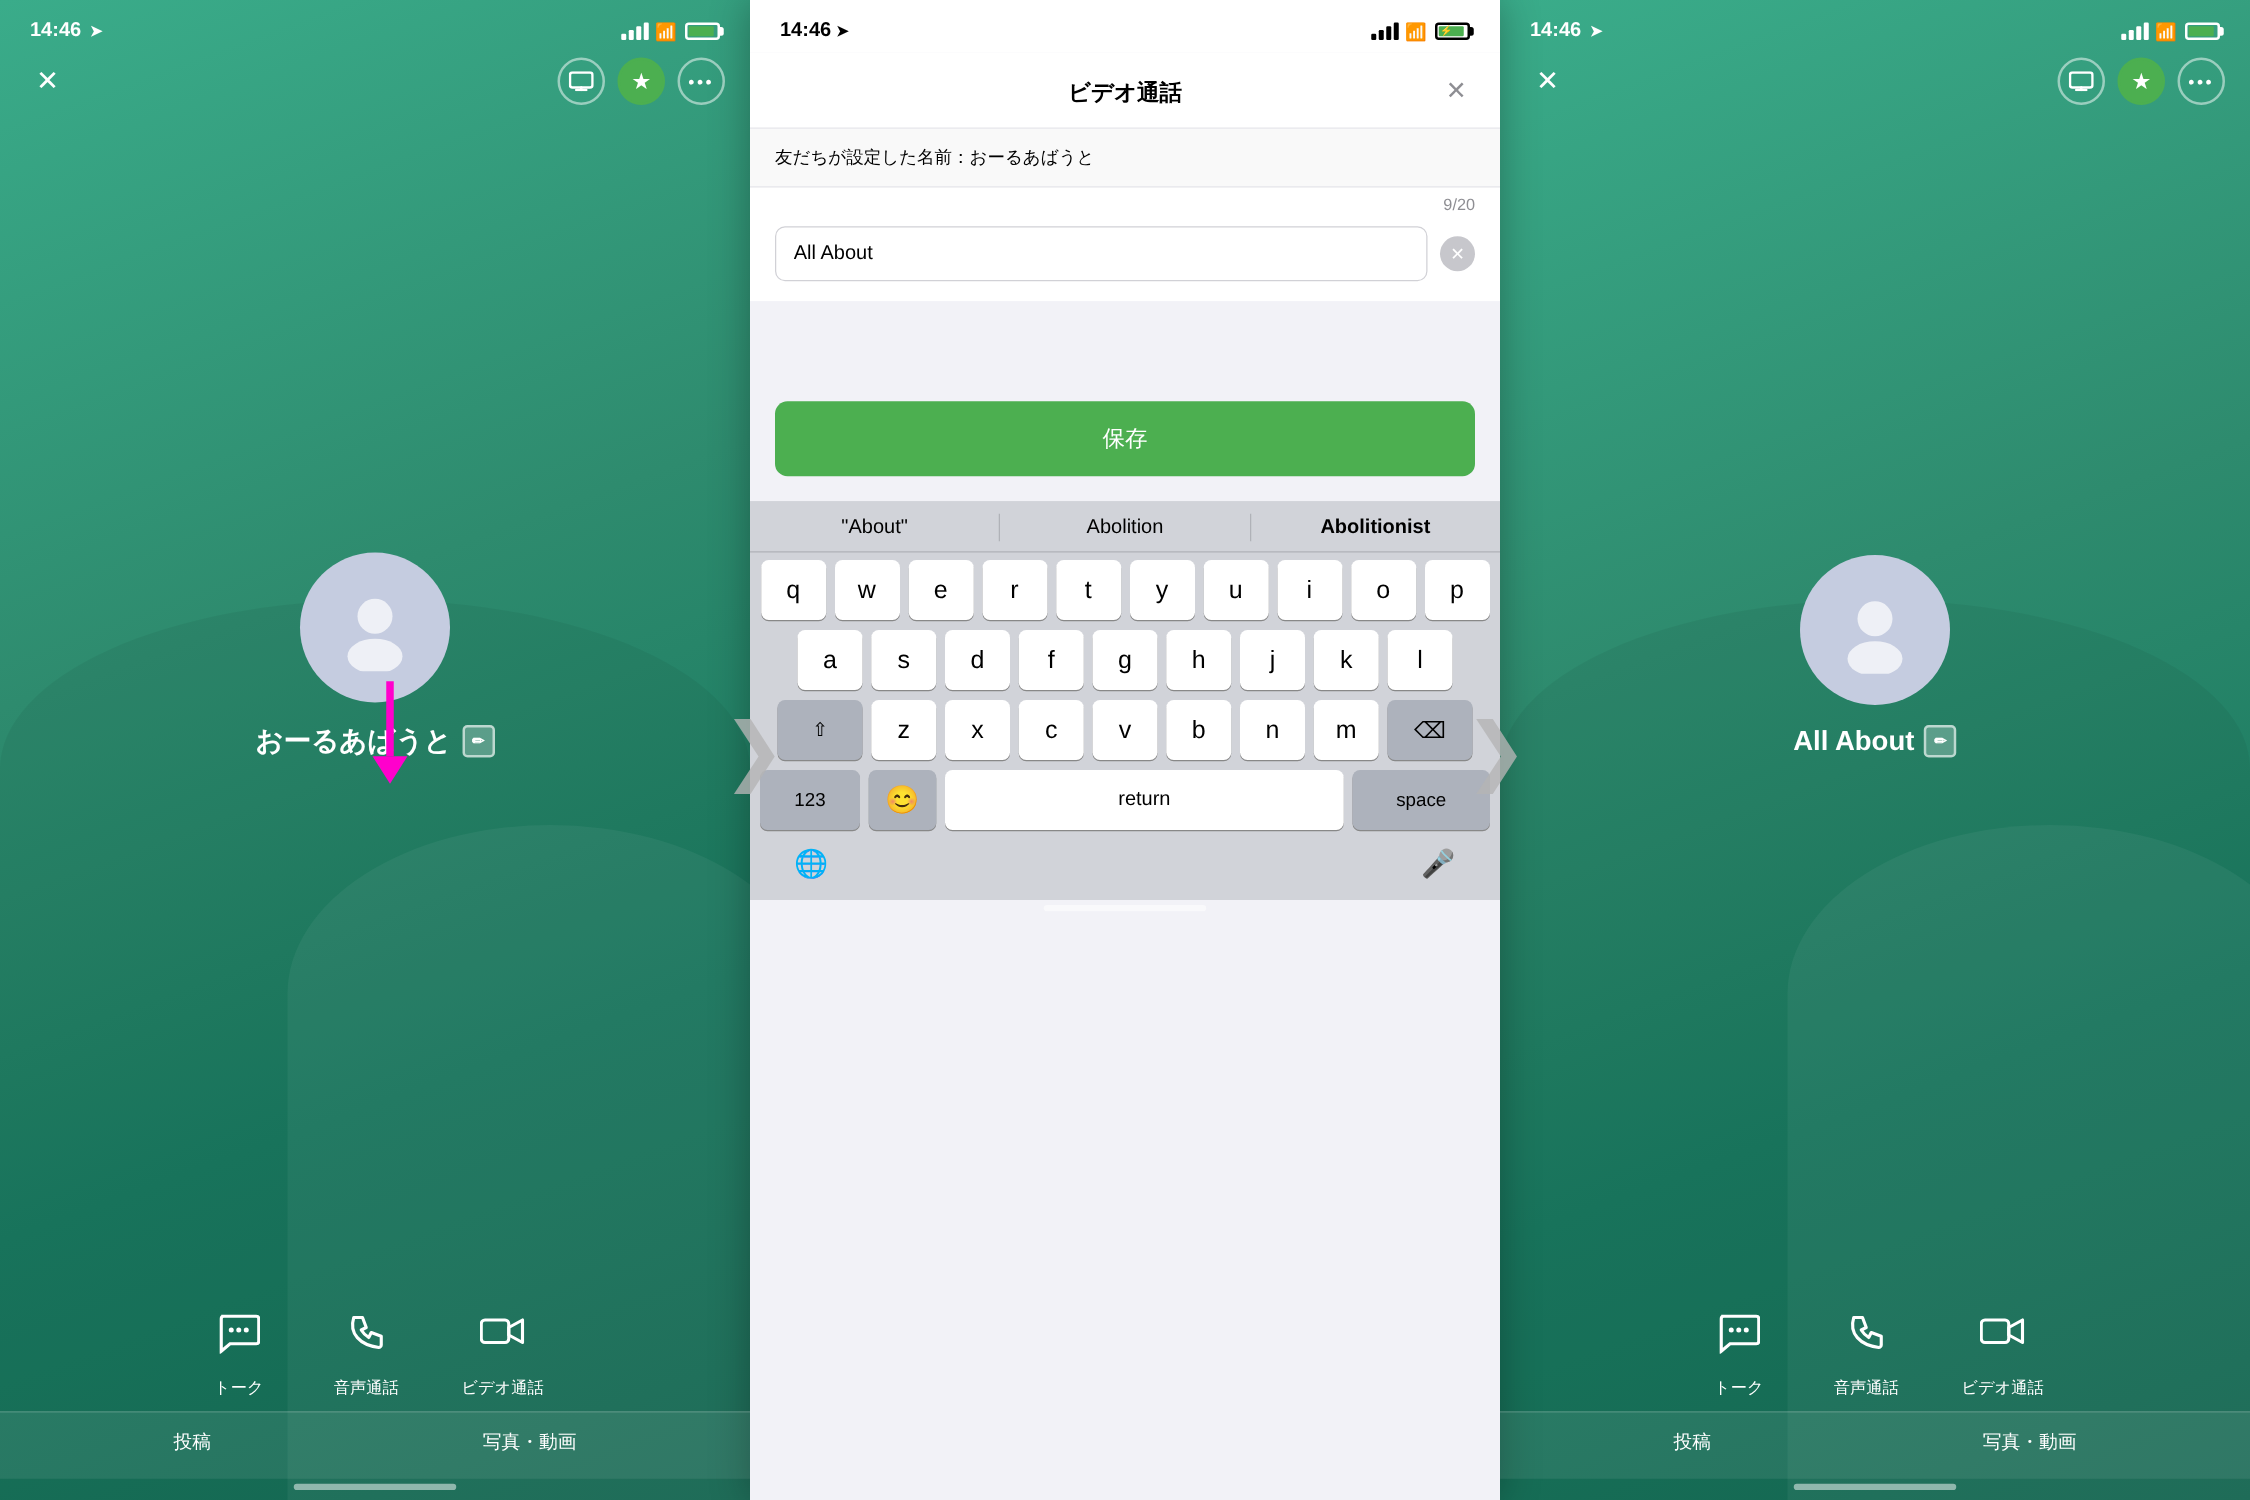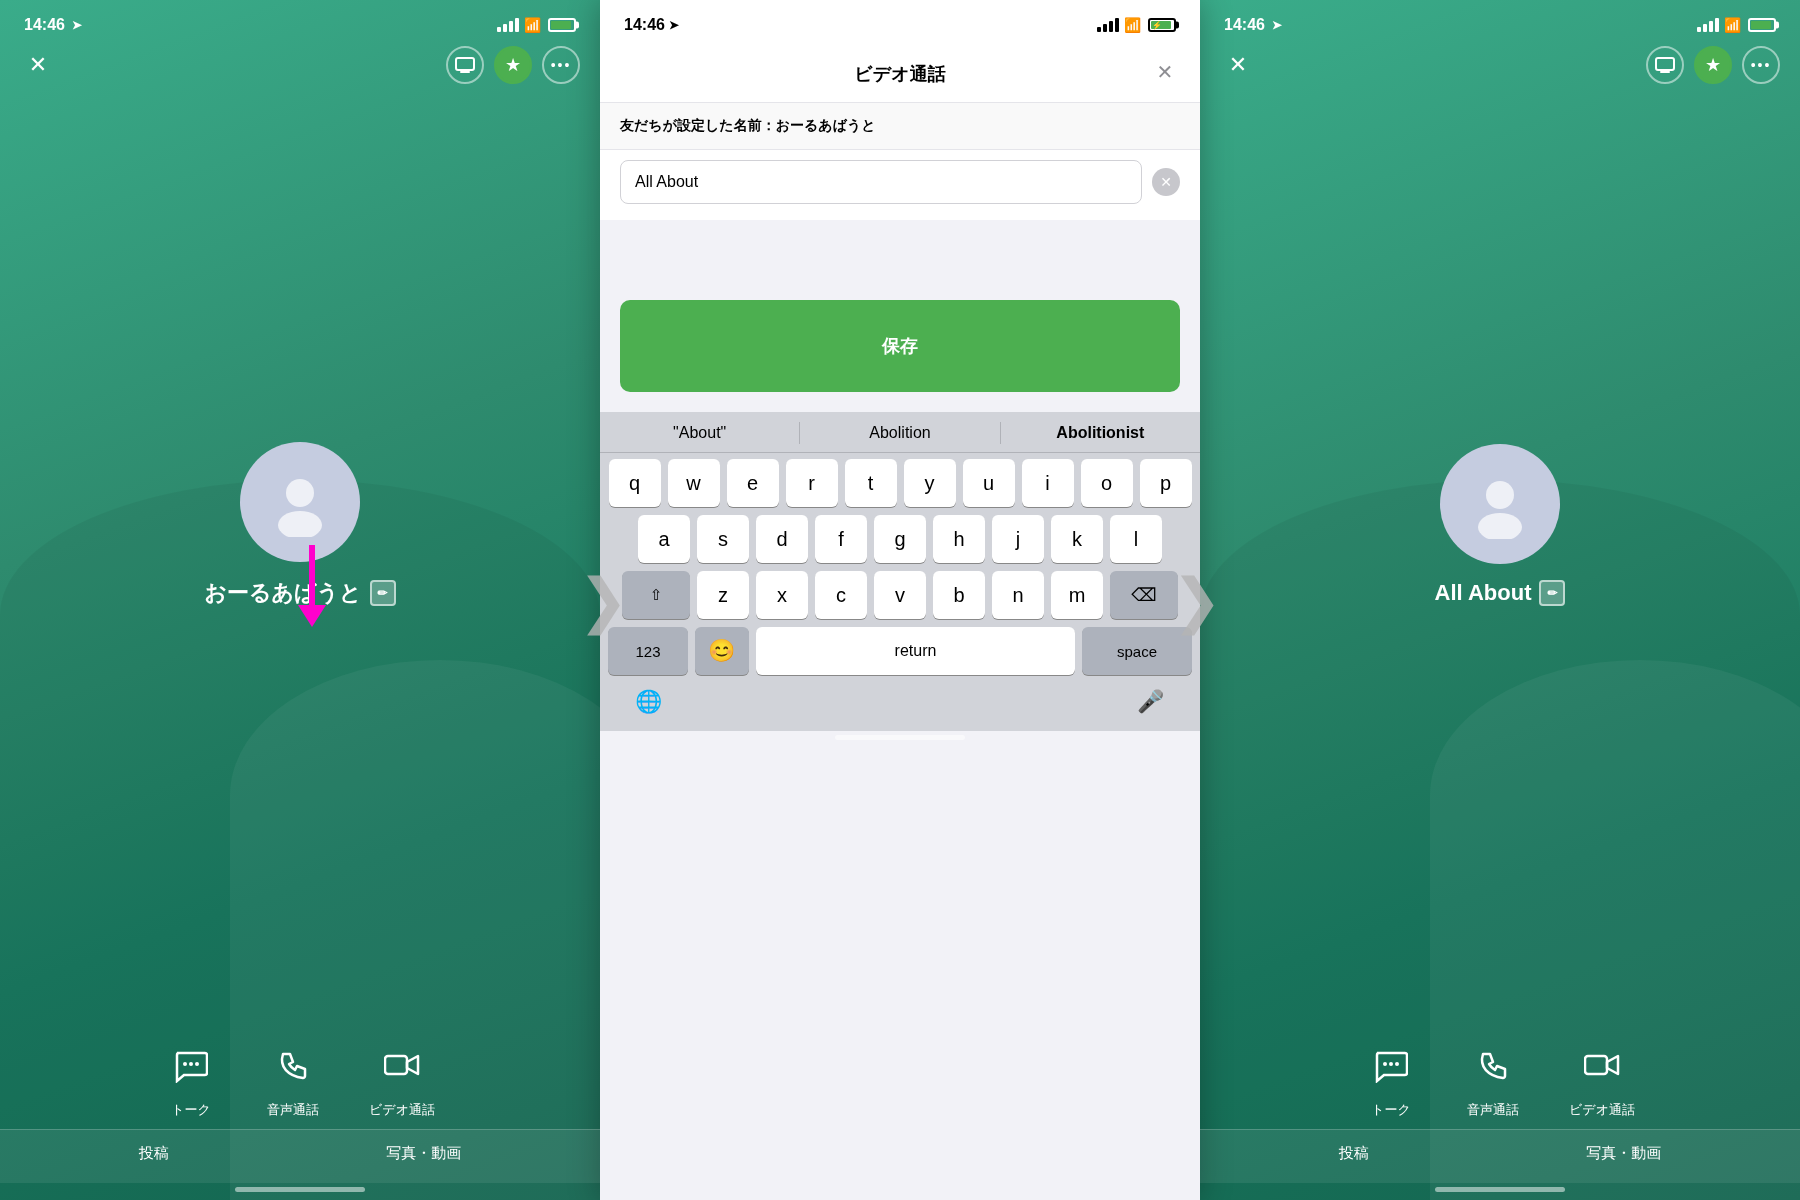--- a/index.html
+++ b/index.html
@@ -306,21 +306,21 @@
     .friend-name-info {
       background: #f9f9f9;
       padding: 14px 20px;
       color: #666;
       font-size: 14px;
       border-bottom: 1px solid #e5e5ea;
     }
 
     .friend-name-info span {
       color: #000;
-      font-weight: 700;
+      font-weight: 400;
     }
 
     .char-count {
       text-align: right;
       padding: 6px 20px 0;
       font-size: 13px;
       color: #8e8e93;
     }
 
     .text-input-row {
@@ -359,23 +359,23 @@
       background: #f2f2f7;
       flex: 0 0 80px;
     }
 
     .save-btn {
       margin: 0 20px 20px;
       background: #4CAF50;
       color: white;
       border: none;
       border-radius: 10px;
-      padding: 34px;
+      padding: 18px;
       font-size: 18px;
-      font-weight: 700;
+      font-weight: 400;
       width: calc(100% - 40px);
       cursor: pointer;
       text-align: center;
     }
 
     
     .keyboard {
       background: #d1d3d9;
       flex-shrink: 0;
     }
@@ -692,20 +692,21 @@
       <span class="dialog-title">ビデオ通話</span>
       <div class="dialog-close-btn">
         <span>✕</span>
       </div>
     </div>
 
     <div class="friend-name-info">
       <span>友だちが設定した名前：</span><span>おーるあばうと</span>
     </div>
 
+    <div class="char-count">9/20</div>
 
     <div class="text-input-row">
       <input class="name-input" type="text" value="All About" style="">
       <div class="clear-btn">✕</div>
     </div>
   </div>
 
   <div class="spacer-area"></div>
 
   <button class="save-btn">保存</button>

